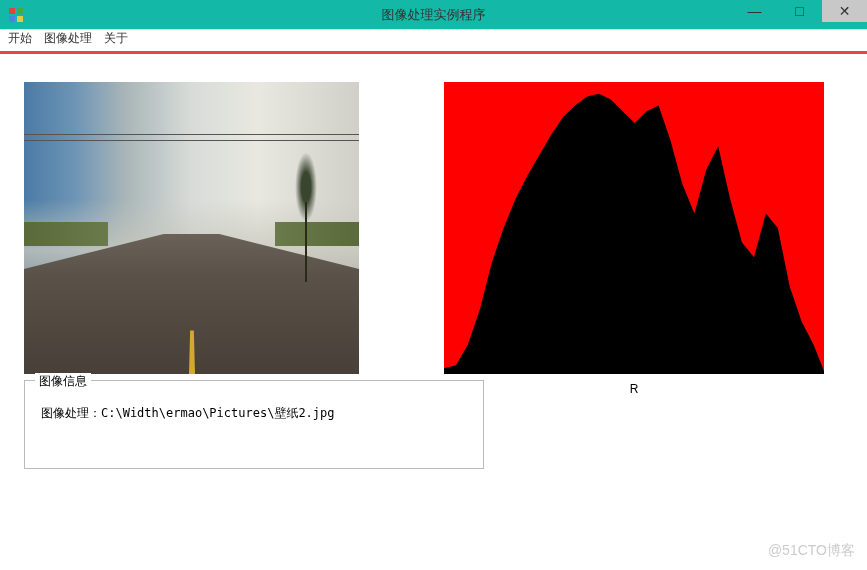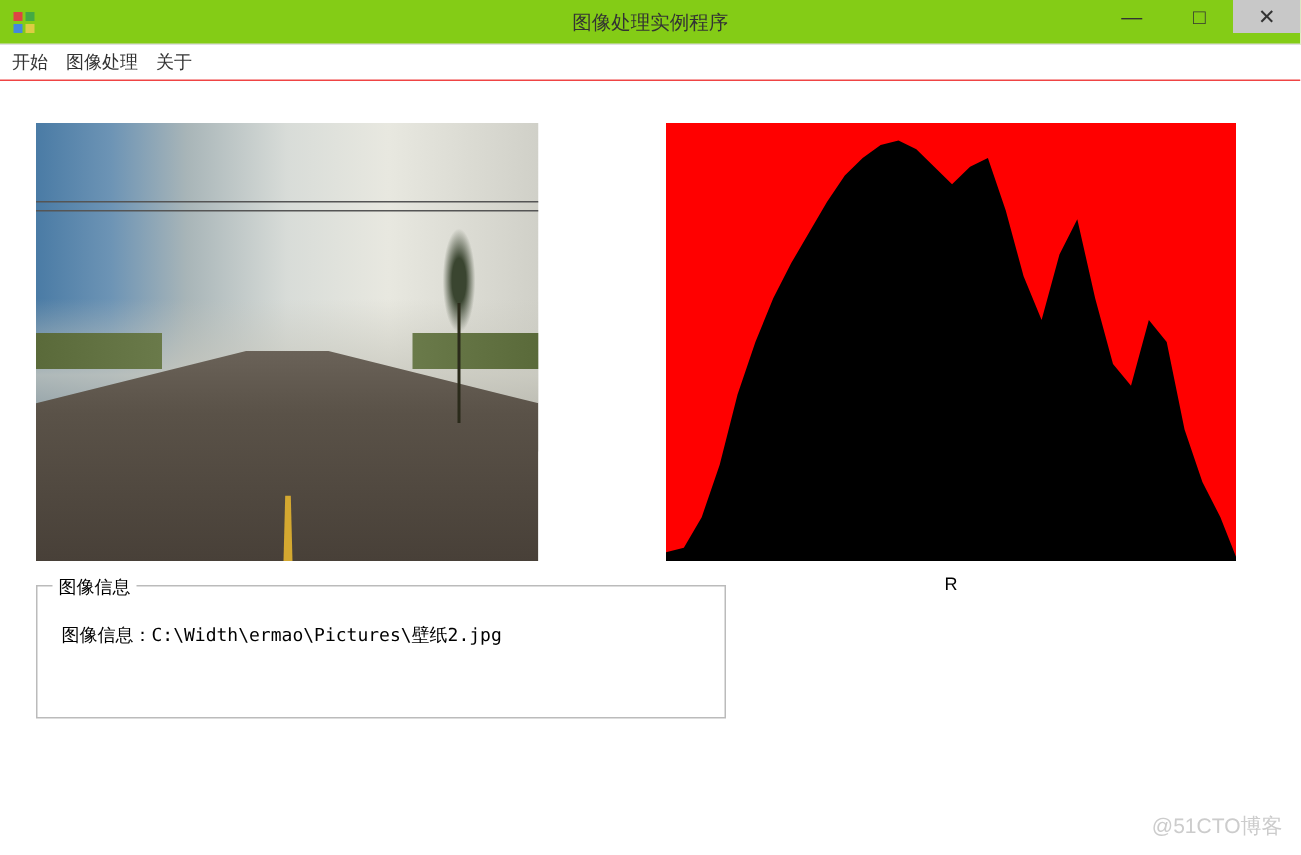--- a/index.html
+++ b/index.html
@@ -1,44 +1,44 @@
 <!DOCTYPE html>
 <html><head>
 <meta charset="utf-8">
 <style>
 * { box-sizing: border-box; margin: 0; padding: 0; }
 body { font-family: "Microsoft YaHei", "SimSun", sans-serif; font-size: 12px; background: #fff; overflow: hidden; }
 .window { width: 867px; height: 570px; background: #fff; position: relative; }
-.titlebar { height: 30px; background: #84cc16; display: flex; align-items: center; position: relative; border-bottom: 1px solid #e0e0e0; }
+.titlebar { height: 30px; background: #14b8a6; display: flex; align-items: center; position: relative; border-bottom: 1px solid #e0e0e0; }
 .app-icon { width: 16px; height: 16px; margin-left: 8px; display: inline-block; }
 .app-icon svg { width: 16px; height: 16px; }
 .title { position: absolute; left: 50%; transform: translateX(-50%); font-size: 13px; color: #333; }
 .win-controls { position: absolute; right: 0; top: 0; display: flex; }
 .win-btn { width: 45px; height: 22px; display: flex; align-items: center; justify-content: center; font-family: Arial; font-size: 14px; color: #333; }
 .win-btn.close { background: #c8c8c8; }
-.menubar { height: 24px; background: #fff; display: flex; align-items: center; padding: 0 8px; gap: 12px; color: #333; border-bottom: 1px solid #ef4444; }
+.menubar { height: 24px; background: #fff; display: flex; padding: 0 8px; gap: 12px; color: #333; border-bottom: 3px solid #ef4444; }
 .menubar span { cursor: default; }
 .content { padding: 28px 24px 0 24px; display: flex; gap: 40px; }
 .left-col { width: 380px; }
 .right-col { width: 380px; }
 .img-box { width: 335px; height: 292px; position: relative; overflow: hidden; }
 .sky { position: absolute; inset: 0; background: linear-gradient(to right, #4a7ba5 0%, #6d94b5 15%, #a8b5b8 30%, #d8dcd8 50%, #e8e8e0 70%, #d0d0c8 100%); }
 .fog { position: absolute; top: 40%; left: 0; right: 0; height: 35%; background: linear-gradient(to bottom, rgba(230,230,220,0) 0%, rgba(200,200,190,0.8) 50%, rgba(150,150,140,0.6) 100%); }
 .wire { position: absolute; top: 52px; left: 0; right: 0; height: 1px; background: #555; }
 .wire2 { top: 58px; }
 .tree { position: absolute; right: 38px; top: 70px; width: 30px; height: 130px; }
 .tree-trunk { position: absolute; left: 14px; top: 50px; width: 2px; height: 80px; background: #2a2a1a; }
 .tree-top { position: absolute; left: 4px; top: 0; width: 22px; height: 70px; background: radial-gradient(ellipse, #3a4530 30%, transparent 70%); border-radius: 50% 50% 40% 40%; }
 .road { position: absolute; bottom: 0; left: 0; right: 0; height: 48%; background: linear-gradient(to bottom, #6a6258 0%, #5a5248 30%, #484038 100%); clip-path: polygon(0 100%, 100% 100%, 100% 25%, 58% 0, 42% 0, 0 25%); }
 .lane { position: absolute; bottom: 0; left: 50%; width: 6px; height: 48%; background: #d4a830; transform: translateX(-50%) perspective(200px) rotateX(60deg); transform-origin: bottom; }
 .grass-l { position: absolute; bottom: 44%; left: 0; width: 25%; height: 8%; background: linear-gradient(to right, #5a6a3a, #6a7a4a); }
 .grass-r { position: absolute; bottom: 44%; right: 0; width: 25%; height: 8%; background: linear-gradient(to left, #5a6a3a, #6a7a4a); }
 .hist-box { width: 380px; height: 292px; background: #000; position: relative; }
 .hist-label { text-align: center; margin-top: 8px; font-size: 12px; }
-.info-group { margin-top: 16px; border: 1px solid #bbb; padding: 12px 16px 40px 16px; position: relative; width: 460px; }
+.info-group { margin-top: 6px; border: 1px solid #bbb; padding: 12px 16px 40px 16px; position: relative; width: 460px; }
 .info-legend { position: absolute; top: -8px; left: 10px; background: #fff; padding: 0 4px; font-size: 12px; }
 .info-row { display: flex; margin-bottom: 6px; font-family: "SimSun", monospace; }
 .info-cell { width: 160px; }
 .info-full { width: 100%; }
 .watermark { position: absolute; right: 12px; bottom: 10px; color: #ccc; font-size: 14px; text-align: center; }
 </style>
 </head>
 <body>
 
 <div class="window">
@@ -83,21 +83,21 @@
       </div>
 
       <fieldset class="info-group">
         <span class="info-legend">图像信息</span>
         <div class="info-row">
         </div>
         <div class="info-row">
         </div>
         <div class="info-row">
           <div class="info-full">
-            <span>图像信息：</span><span>C:\Width\ermao\Pictures\壁纸2.jpg</span>
+            <span>图像处理：</span><span>C:\Width\ermao\Pictures\壁纸2.jpg</span>
           </div>
         </div>
       </fieldset>
     </div>
 
     <div class="right-col">
       <div class="hist-box">
         <svg id="hist-svg" width="380" height="292" viewBox="0 0 380 292" preserveAspectRatio="none">
             <path d="M0.0,0.0 L0.0,286.2 L11.9,283.2 L23.8,262.8 L35.8,227.8 L47.7,181.0 L59.6,146.0 L71.5,116.8 L83.5,93.4 L95.4,73.0 L107.3,52.6 L119.2,35.0 L131.1,23.4 L143.1,14.6 L155.0,11.7 L166.9,17.5 L178.8,29.2 L190.7,40.9 L202.7,29.2 L214.6,23.4 L226.5,58.4 L238.4,102.2 L250.4,131.4 L262.3,87.6 L274.2,64.2 L286.1,116.8 L298.0,160.6 L310.0,175.2 L321.9,131.4 L333.8,146.0 L345.7,204.4 L357.6,239.4 L369.6,262.8 L380.0,289.1 L380.0,0.0 Z" fill="#ff0000"></path>
           </svg>

